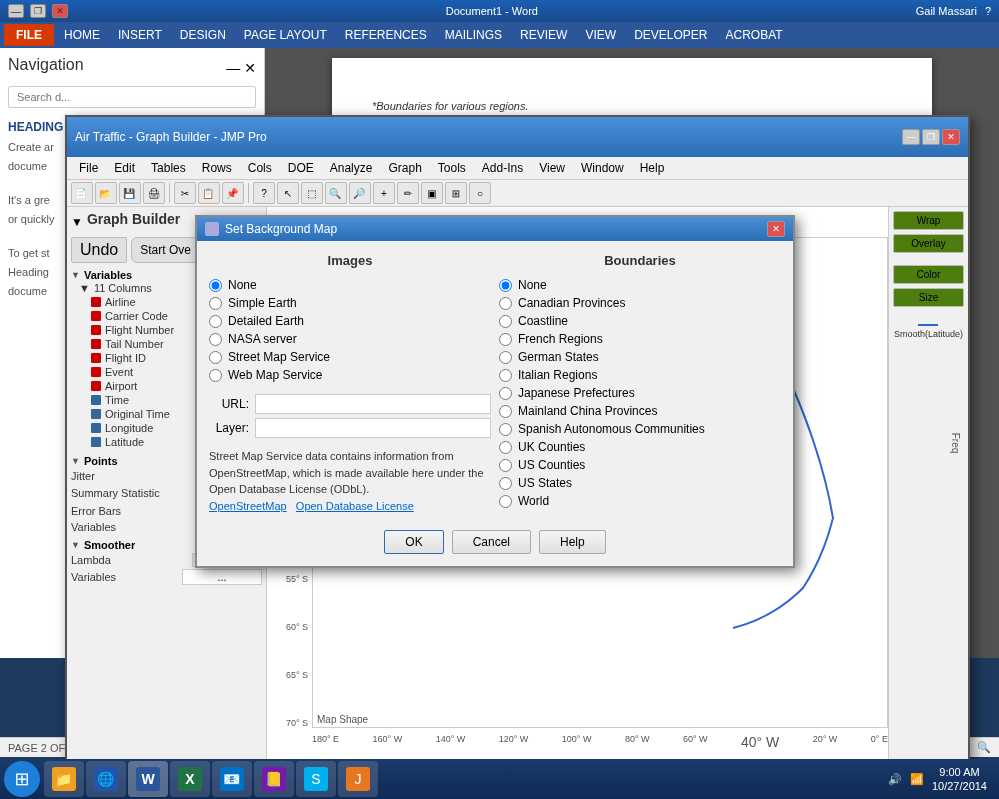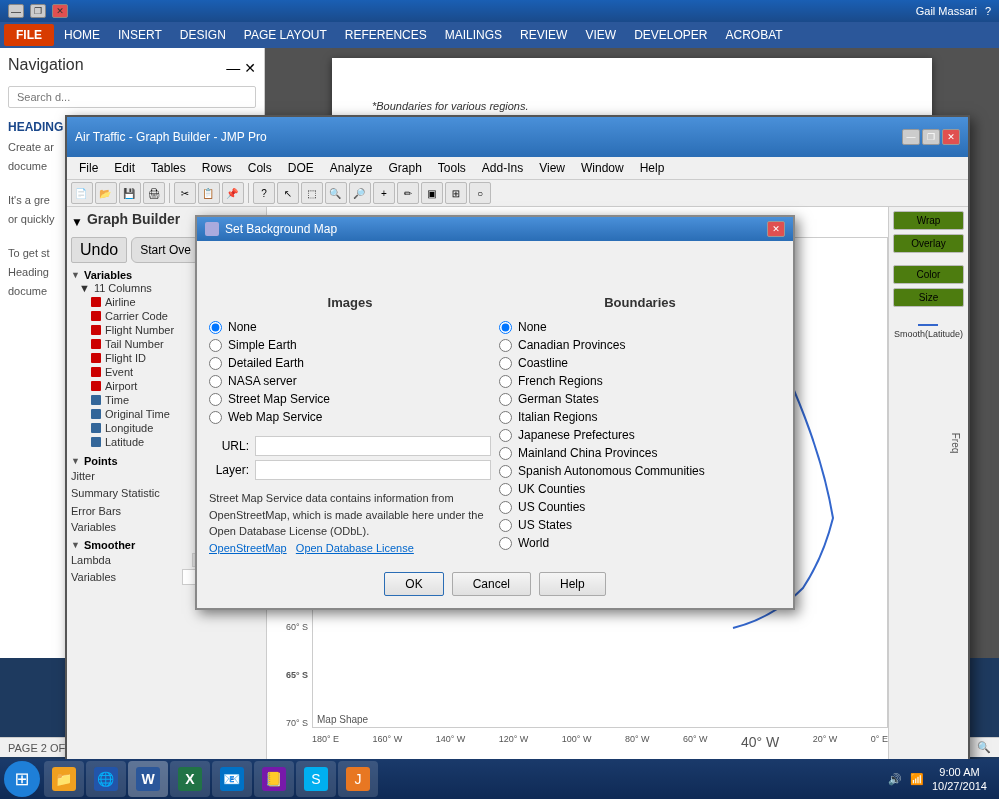--- a/index.html
+++ b/index.html
@@ -114,21 +114,21 @@
       display: flex;
       align-items: center;
       justify-content: space-between;
       font-size: 12px;
     }
     .dialog-title-icon { width: 14px; height: 14px; background: #aad; border-radius: 2px; margin-right: 6px; }
     .dialog-title-left { display: flex; align-items: center; }
 
     .dialog-body { padding: 12px; }
 
-    .dialog-columns { display: flex; gap: 8px; margin-top: 42px; }
+    .dialog-columns { display: flex; gap: 8px; }
 
     .dialog-col { flex: 1; }
     .dialog-col-header { font-size: 13px; font-weight: bold; color: #333; margin-bottom: 10px; text-align: center; }
 
     .radio-group { display: flex; flex-direction: column; gap: 4px; }
     .radio-item { display: flex; align-items: center; gap: 6px; font-size: 12px; cursor: pointer; }
     .radio-item input[type="radio"] { cursor: pointer; }
 
     .url-section { margin-top: 12px; }
     .url-row { display: flex; align-items: center; gap: 6px; margin-bottom: 4px; font-size: 12px; }
@@ -168,20 +168,21 @@
   </style>
 </head>
 <body>
 
 <div class="title-bar-os">
   <div style="display:flex; gap:6px; align-items:center;">
     <div class="win-btn" style="font-size:10px;">—</div>
     <div class="win-btn">❐</div>
     <div class="win-btn close">✕</div>
   </div>
+  <div class="doc-title">Document1 - Word</div>
   <div style="display:flex; align-items:center; gap:8px;">
     <span style="font-size:11px;">Gail Massari</span>
     <span style="cursor:pointer;">?</span>
   </div>
 </div>
 
 <div class="word-ribbon">
   <div class="word-menu-bar">
     <div class="word-menu-item file-btn">FILE</div>
     <div class="word-menu-item">HOME</div>
@@ -402,21 +403,21 @@
         <div style="position:absolute; left:0; top:30px; bottom:50px; width:45px; display:flex; flex-direction:column; justify-content:space-between; align-items:flex-end; padding-right:4px;">
           <span style="font-size:9px; color:#555;">20° S</span>
           <span style="font-size:9px; color:#555;">25° S</span>
           <span style="font-size:9px; color:#555;">30° S</span>
           <span style="font-size:9px; color:#555;">35° S</span>
           <span style="font-size:9px; color:#555;">40° S</span>
           <span style="font-size:9px; color:#555;">45° S</span>
           <span style="font-size:9px; color:#555;">50° S</span>
           <span style="font-size:9px; color:#555;">55° S</span>
           <span style="font-size:9px; color:#555;">60° S</span>
-          <span style="font-size:9px; color:#555;font-weight:bold;">65° S</span>
+          <span style="font-size:9px; color:#555;">65° S</span>
           <span style="font-size:9px; color:#555;">70° S</span>
         </div>
 
         <div style="position:absolute; left:45px; bottom:50px; right:0; top:30px; border:1px solid #ccc;">
           <svg width="100%" height="100%">
 
             <path d="M 400,20 Q 450,80 480,150 Q 510,220 520,280 Q 510,320 490,350 Q 460,380 420,390" stroke="#3366cc" stroke-width="2" fill="none"></path>
           </svg>
           
           <div style="position:absolute; bottom:2px; left:4px; font-size:10px; color:#555;">Map Shape</div>

